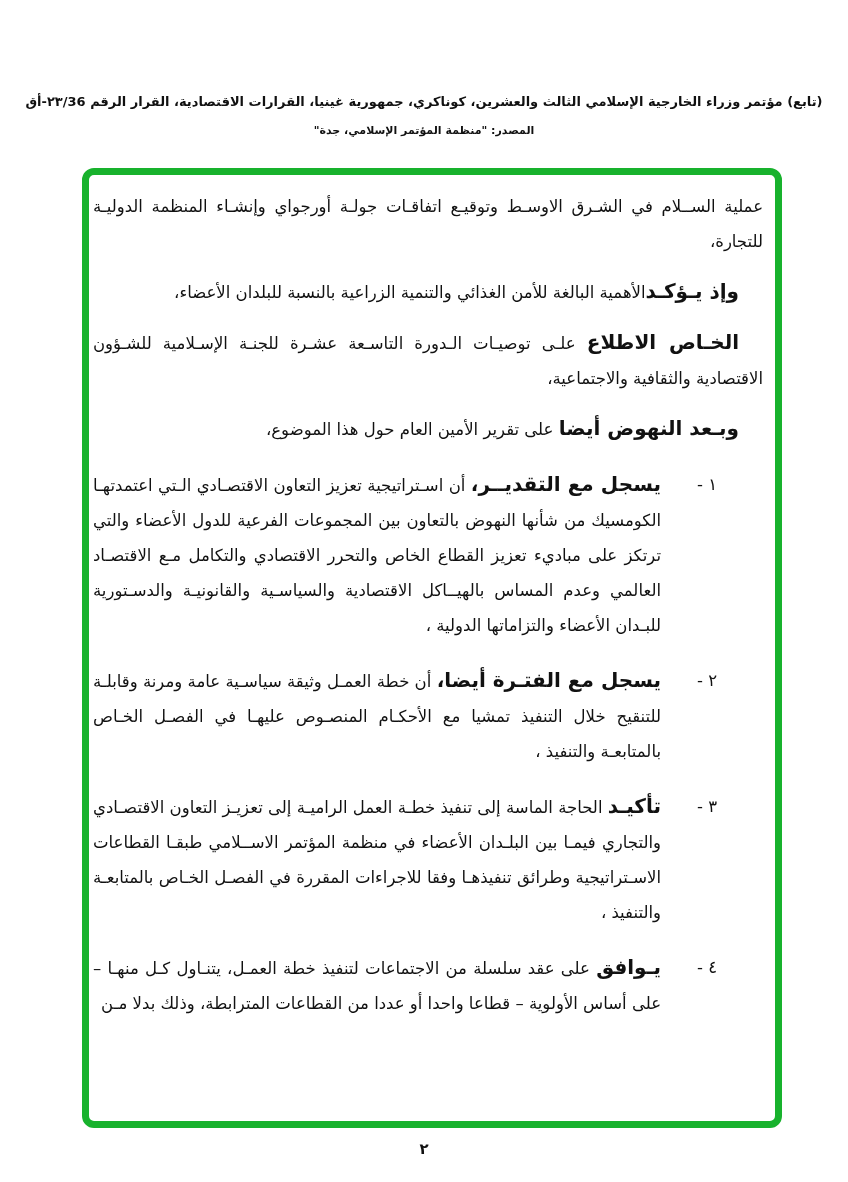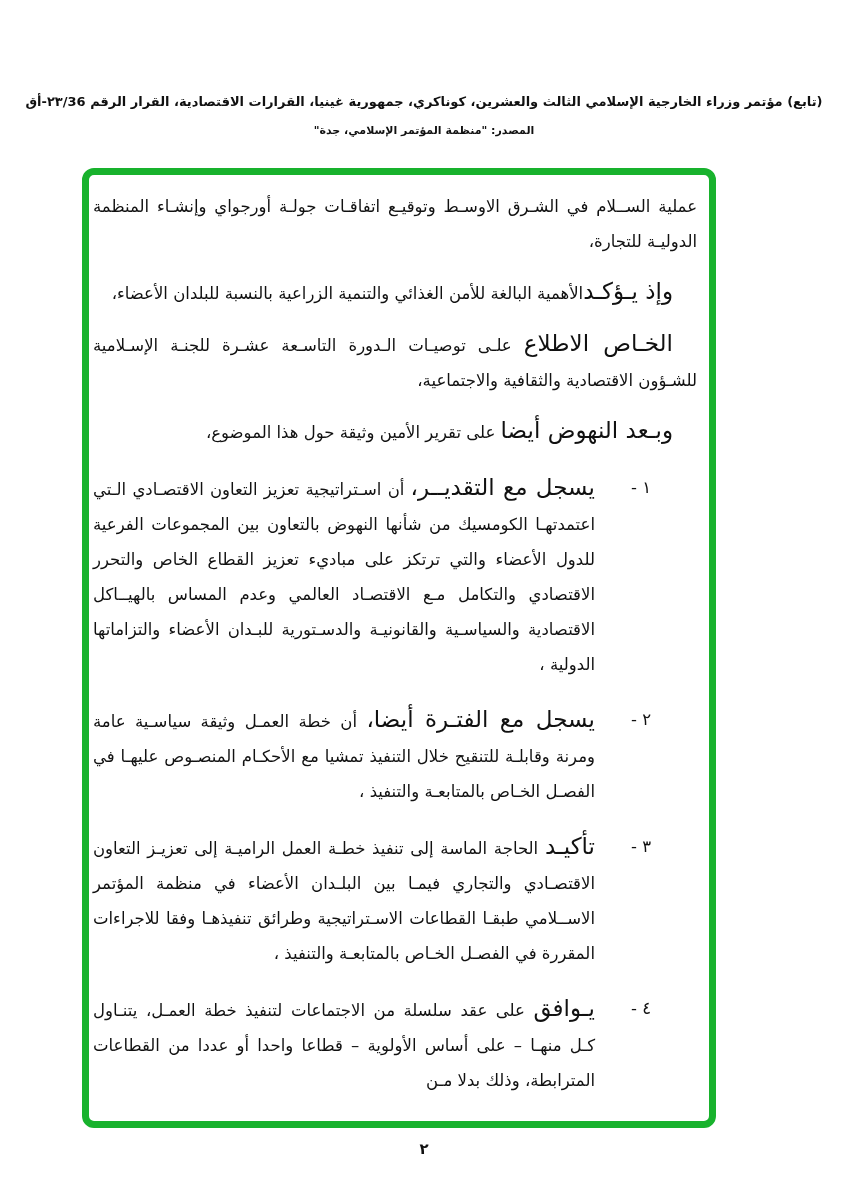--- a/index.html
+++ b/index.html
@@ -10,28 +10,28 @@
   .doc-header{
     position:absolute;top:94px;left:0;right:0;text-align:center;
   }
   .doc-header .h-line1{
     font-size:13px;font-weight:bold;white-space:nowrap;letter-spacing:0;
   }
   .doc-header .h-line2{
     font-size:11px;font-weight:bold;margin-top:15px;
   }
   .green-box{
-    position:absolute;left:82px;top:168px;width:634px;height:960px;
+    position:absolute;left:82px;top:168px;width:700px;height:960px;
     box-sizing:border-box;border:7px solid #18b22d;border-radius:12px;
     padding:14px 12px 0 4px;overflow:hidden;background:#fff;
   }
   .body-text{font-size:16.5px;line-height:35px;text-align:justify;}
   p.preamble{margin:0 0 15px 0;}
   p.preamble.indent{text-indent:24px;}
-  .lead{font-weight:normal;font-size:23px;}
+  .lead{font-weight:bold;font-size:20px;}
   .item{display:flex;margin:20px 46px 0 0;}
   .item .num{flex:none;width:56px;font-size:16.5px;font-weight:normal;}
   .item .itext{flex:1;text-align:justify;}
   .page-number{
     position:absolute;top:1140px;left:0;right:0;text-align:center;
     font-size:15px;font-weight:bold;
   }
 </style>
 </head>
 <body>
@@ -44,21 +44,21 @@
 <main class="green-box" style="border-color: rgb(24, 178, 45);">
   <div class="body-text">
 
     <p class="preamble"><span>عملية الســلام في الشـرق الاوسـط وتوقيـع اتفاقـات جولـة أورجواي وإنشـاء المنظمة الدوليـة للتجارة،</span></p>
 
     <p class="preamble indent"><span class="lead">وإذ يـؤكـد</span><span>الأهمية البالغة للأمن الغذائي والتنمية الزراعية بالنسبة للبلدان الأعضاء،</span></p>
 
 
     <p class="preamble indent"><span class="lead">الخـاص الاطلاع</span> <span>علـى توصيـات الـدورة التاسـعة عشـرة للجنـة الإسـلامية للشـؤون الاقتصادية والثقافية والاجتماعية،</span></p>
 
-    <p class="preamble indent"><span class="lead">وبـعد النهوض أيضا</span> <span>على تقرير الأمين وثيقة حول هذا الموضوع،</span></p>
+    <p class="preamble indent"><span class="lead">وبـعد النهوض أيضا</span> <span>على تقرير الأمين العام حول هذا الموضوع،</span></p>
 
     <div class="item">
       <span class="num">١ -</span>
       <span class="itext"><span class="lead">يسجل مع التقديــر،</span> <span>أن اسـتراتيجية تعزيز التعاون الاقتصـادي الـتي اعتمدتهـا الكومسيك من شأنها النهوض بالتعاون بين المجموعات الفرعية للدول الأعضاء والتي ترتكز على مباديء تعزيز القطاع الخاص والتحرر الاقتصادي والتكامل مـع الاقتصـاد العالمي وعدم المساس بالهيــاكل الاقتصادية والسياسـية والقانونيـة والدسـتورية للبـدان الأعضاء والتزاماتها الدولية ،</span></span>
     </div>
 
     <div class="item">
       <span class="num">٢ -</span>
       <span class="itext"><span class="lead">يسجل مع الفتـرة أيضا،</span> <span>أن خطة العمـل وثيقة سياسـية عامة ومرنة وقابلـة للتنقيح خلال التنفيذ تمشيا مع الأحكـام المنصـوص عليهـا في الفصـل الخـاص بالمتابعـة والتنفيذ ،</span></span>
     </div>

